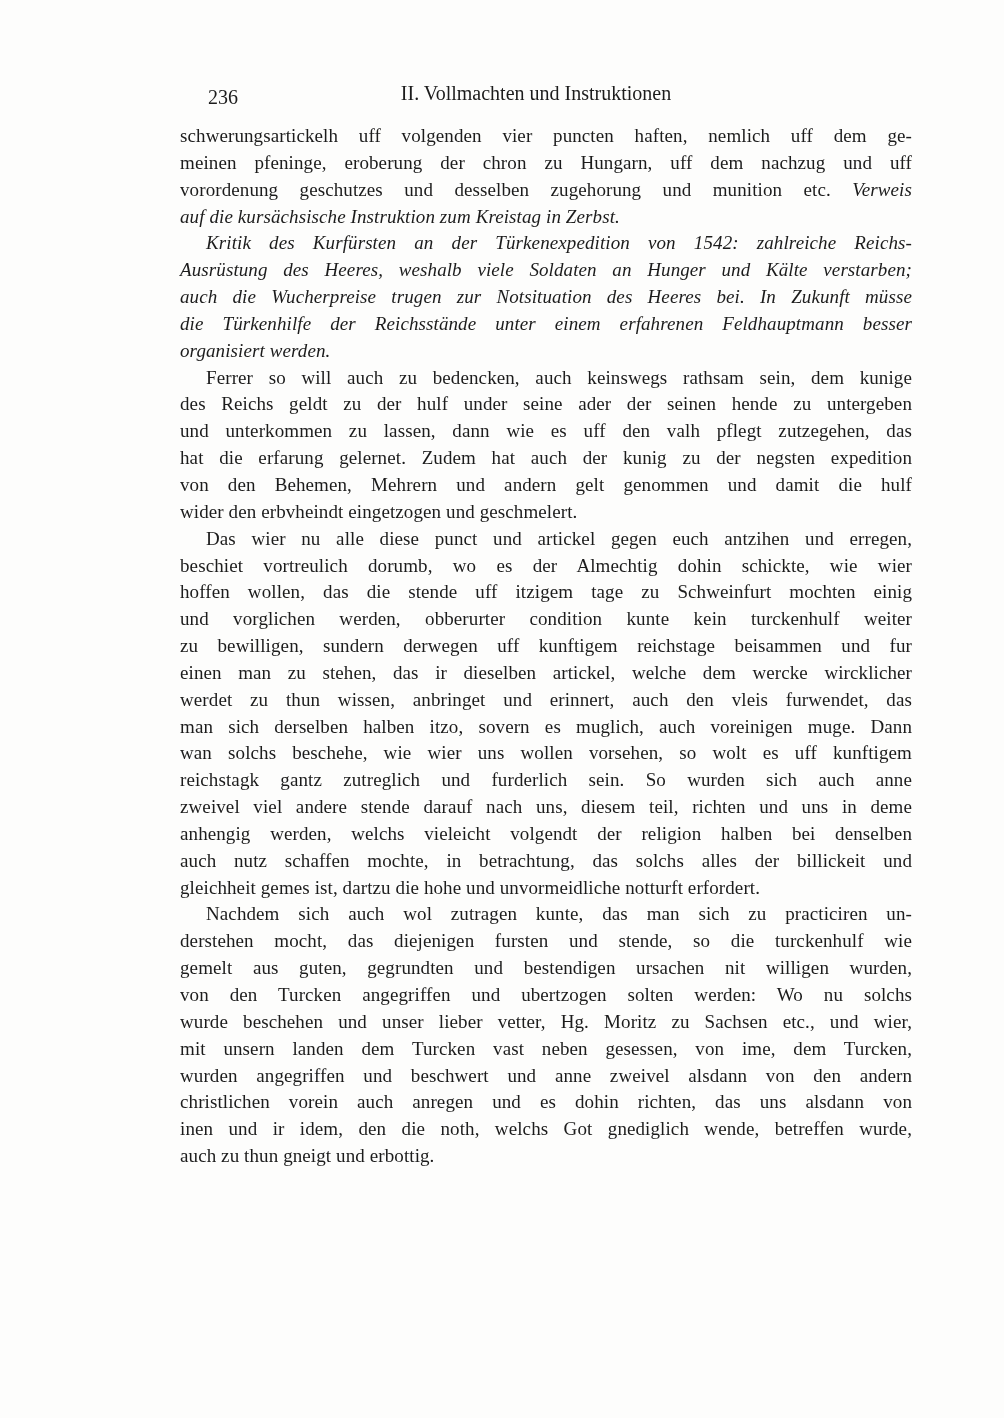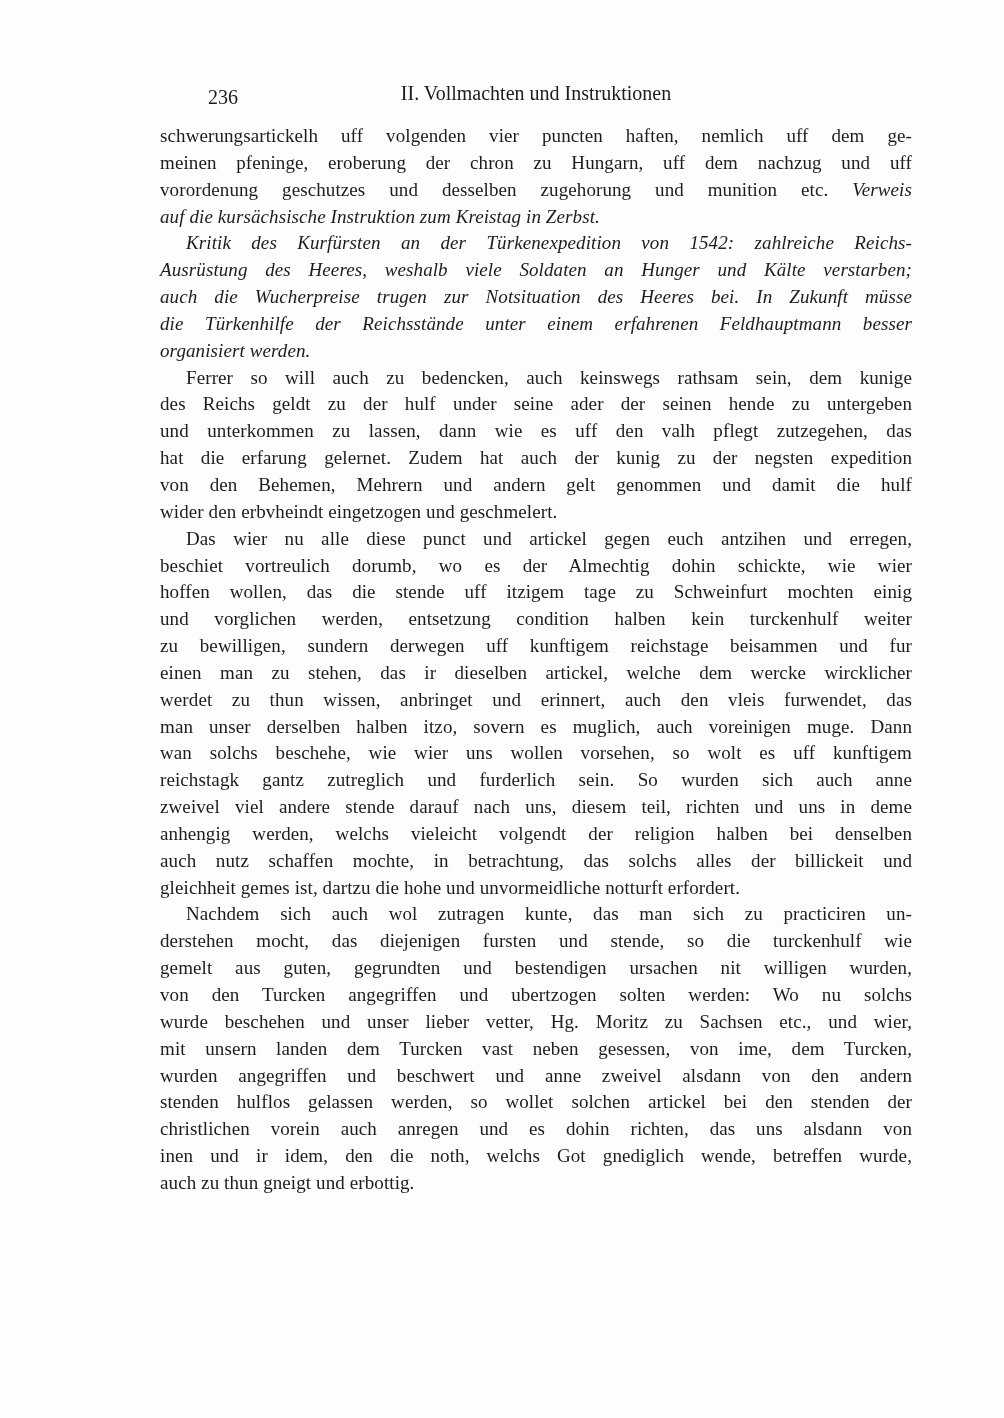--- a/index.html
+++ b/index.html
@@ -38,20 +38,21 @@
   }
   .running-title {
     display: block;
     text-align: center;
     font-family: Liberation Serif, serif;
   }
   .body {
     font-size: 19px;
     line-height: 26.85px;
     letter-spacing: 0.1px;
+    margin-left: 20px;
   }
   .para { margin: 0; }
   .line {
     text-align: justify;
     text-align-last: justify;
     white-space: normal;
   }
   .line.last {
     text-align-last: left;
   }
@@ -90,40 +91,39 @@
           <div class="line"><span class="run">des Reichs geldt zu der hulf under seine ader der seinen hende zu untergeben</span></div>
           <div class="line"><span class="run">und unterkommen zu lassen, dann wie es uff den valh pflegt zutzegehen, das</span></div>
           <div class="line"><span class="run">hat die erfarung gelernet. Zudem hat auch der kunig zu der negsten expedition</span></div>
           <div class="line"><span class="run">von den Behemen, Mehrern und andern gelt genommen und damit die hulf</span></div>
           <div class="line last"><span class="run">wider den erbvheindt eingetzogen und geschmelert.</span></div>
         </div>
         <div class="para">
           <div class="line indent"><span class="run">Das wier nu alle diese punct und artickel gegen euch antzihen und erregen,</span></div>
           <div class="line"><span class="run">beschiet vortreulich dorumb, wo es der Almechtig dohin schickte, wie wier</span></div>
           <div class="line"><span class="run">hoffen wollen, das die stende uff itzigem tage zu Schweinfurt mochten einig</span></div>
-          <div class="line"><span class="run">und vorglichen werden, entsetzung condition halben kein turckenhulf weiter</span></div>
+          <div class="line"><span class="run">und vorglichen werden, obberurter condition kunte kein turckenhulf weiter</span></div>
           <div class="line"><span class="run">zu bewilligen, sundern derwegen uff kunftigem reichstage beisammen und fur</span></div>
           <div class="line"><span class="run">einen man zu stehen, das ir dieselben artickel, welche dem wercke wircklicher</span></div>
           <div class="line"><span class="run">werdet zu thun wissen, anbringet und erinnert, auch den vleis furwendet, das</span></div>
-          <div class="line"><span class="run">man unser derselben halben itzo, sovern es muglich, auch voreinigen muge. Dann</span></div>
+          <div class="line"><span class="run">man sich derselben halben itzo, sovern es muglich, auch voreinigen muge. Dann</span></div>
           <div class="line"><span class="run">wan solchs beschehe, wie wier uns wollen vorsehen, so wolt es uff kunftigem</span></div>
           <div class="line"><span class="run">reichstagk gantz zutreglich und furderlich sein. So wurden sich auch anne</span></div>
           <div class="line"><span class="run">zweivel viel andere stende darauf nach uns, diesem teil, richten und uns in deme</span></div>
           <div class="line"><span class="run">anhengig werden, welchs vieleicht volgendt der religion halben bei denselben</span></div>
           <div class="line"><span class="run">auch nutz schaffen mochte, in betrachtung, das solchs alles der billickeit und</span></div>
           <div class="line last"><span class="run">gleichheit gemes ist, dartzu die hohe und unvormeidliche notturft erfordert.</span></div>
         </div>
         <div class="para">
           <div class="line indent"><span class="run">Nachdem sich auch wol zutragen kunte, das man sich zu practiciren un-</span></div>
           <div class="line"><span class="run">derstehen mocht, das diejenigen fursten und stende, so die turckenhulf wie</span></div>
           <div class="line"><span class="run">gemelt aus guten, gegrundten und bestendigen ursachen nit willigen wurden,</span></div>
           <div class="line"><span class="run">von den Turcken angegriffen und ubertzogen solten werden: Wo nu solchs</span></div>
           <div class="line"><span class="run">wurde beschehen und unser lieber vetter, Hg. Moritz zu Sachsen etc., und wier,</span></div>
           <div class="line"><span class="run">mit unsern landen dem Turcken vast neben gesessen, von ime, dem Turcken,</span></div>
           <div class="line"><span class="run">wurden angegriffen und beschwert und anne zweivel alsdann von den andern</span></div>
-          <div class="line"><span class="run">stenden hulflos gelassen werden, so wollet solchen artickel bei den stenden der</span></div>
           <div class="line"><span class="run">christlichen vorein auch anregen und es dohin richten, das uns alsdann von</span></div>
           <div class="line"><span class="run">inen und ir idem, den die noth, welchs Got gnediglich wende, betreffen wurde,</span></div>
           <div class="line last"><span class="run">auch zu thun gneigt und erbottig.</span></div>
         </div>
       </div>
   </div>
 </div>
 
 </body></html>

